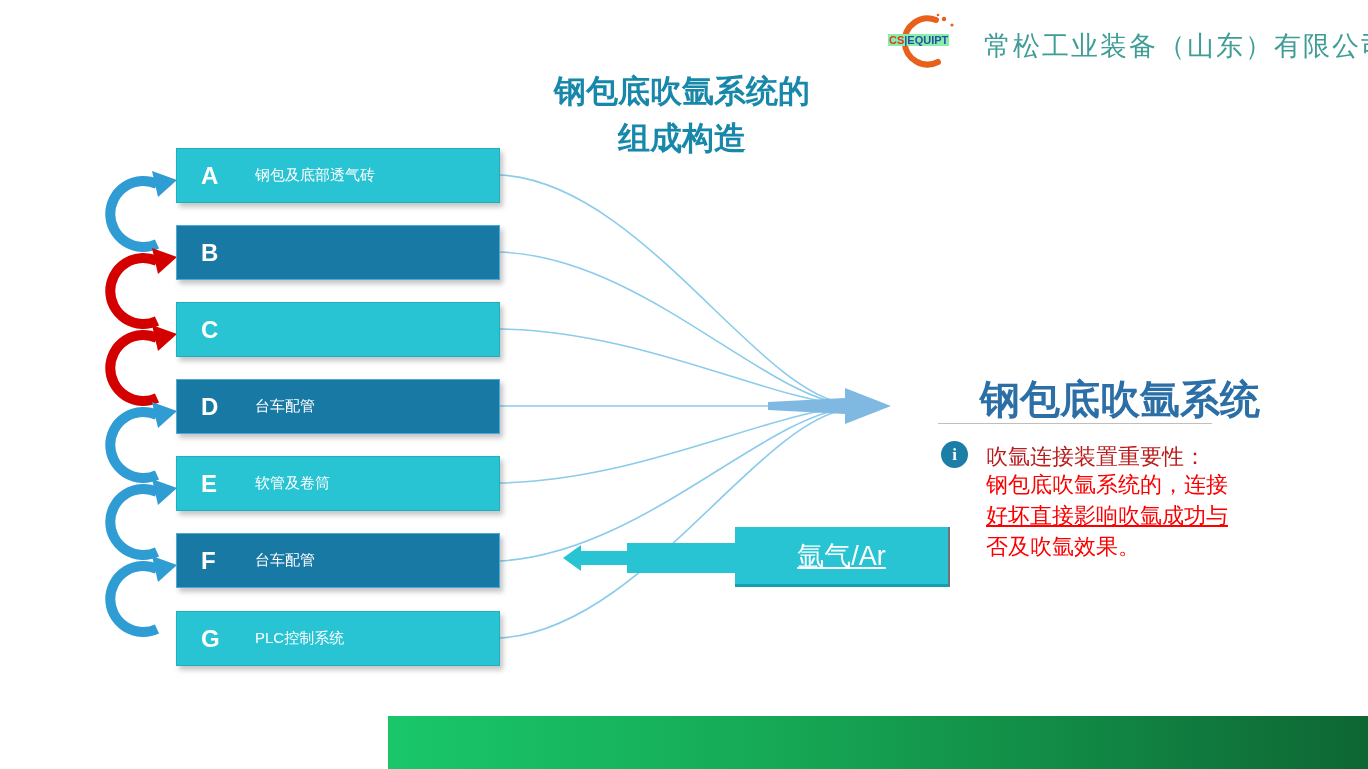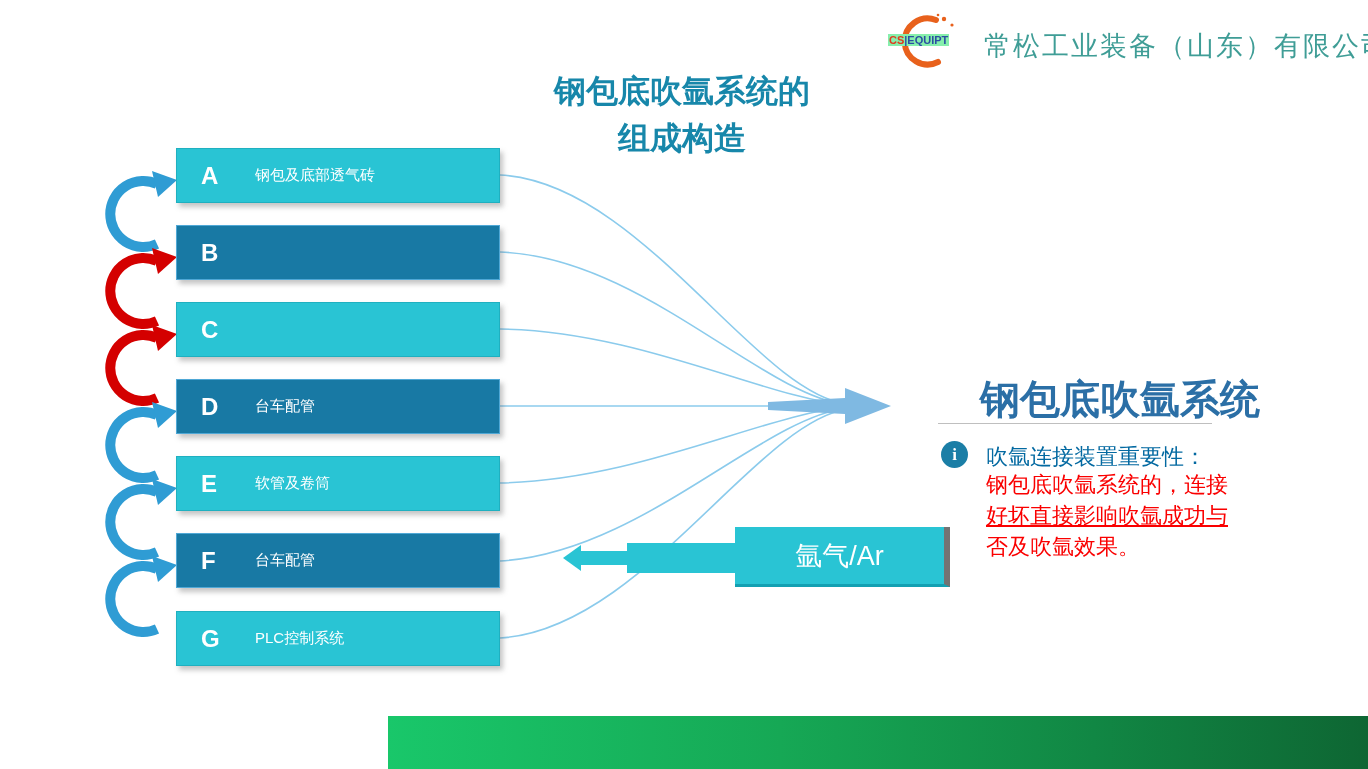--- a/index.html
+++ b/index.html
@@ -30,27 +30,27 @@
   .comp-label{color:#ffffff;font-size:15px;margin-left:24px;white-space:nowrap;}
   .comp-label.red{color:#e60000;}
   
   .result-title{position:absolute;left:936px;top:372px;font-size:40px;font-weight:bold;
     color:#2b6fa6;white-space:nowrap;margin-left:44px;}
   .result-underline{position:absolute;left:938px;top:423px;width:274px;height:1px;background:#bfbfbf;}
   .info-icon{position:absolute;left:941px;top:441px;width:27px;height:27px;border-radius:50%;
     background:#1b7ea6;color:#ffffff;font-size:17px;font-weight:bold;
     font-family:"Liberation Serif","DejaVu Serif",serif;
     display:flex;align-items:center;justify-content:center;}
-  .note-label{position:absolute;left:986px;top:442px;font-size:22px;color:#0369a1;white-space:nowrap;}
+  .note-label{position:absolute;left:986px;top:442px;font-size:22px;color:#b91c1c;white-space:nowrap;}
   .note-line{position:absolute;left:986px;font-size:22px;color:#fa0000;white-space:nowrap;}
   .note-line.l0{top:470px;} .note-line.l1{top:501px;text-decoration:underline;} .note-line.l2{top:532px;}
   
   .argon-box{position:absolute;left:735px;top:527px;width:215px;height:60px;background:#29c4d4;
-    border-right:6px solid #737373;border-bottom:3px solid #14a0b2;box-sizing:border-box;
-    display:flex;align-items:center;justify-content:center;color:#ffffff;font-size:27px;}
+    border-right:2px solid #737373;border-bottom:3px solid #14a0b2;box-sizing:border-box;
+    display:flex;align-items:center;justify-content:center;color:#ffffff;font-size:27px;text-decoration:underline;}
   
   .bottom-bar{position:absolute;left:388px;top:716px;width:980px;height:53px;
     background:linear-gradient(90deg,#19c76a 0%,#16a855 40%,#118744 72%,#0e6633 100%);}
   
   .overlay{position:absolute;left:0;top:0;width:1368px;height:769px;pointer-events:none;}
 </style>
 </head>
 <body>
 
 <div class="slide">

